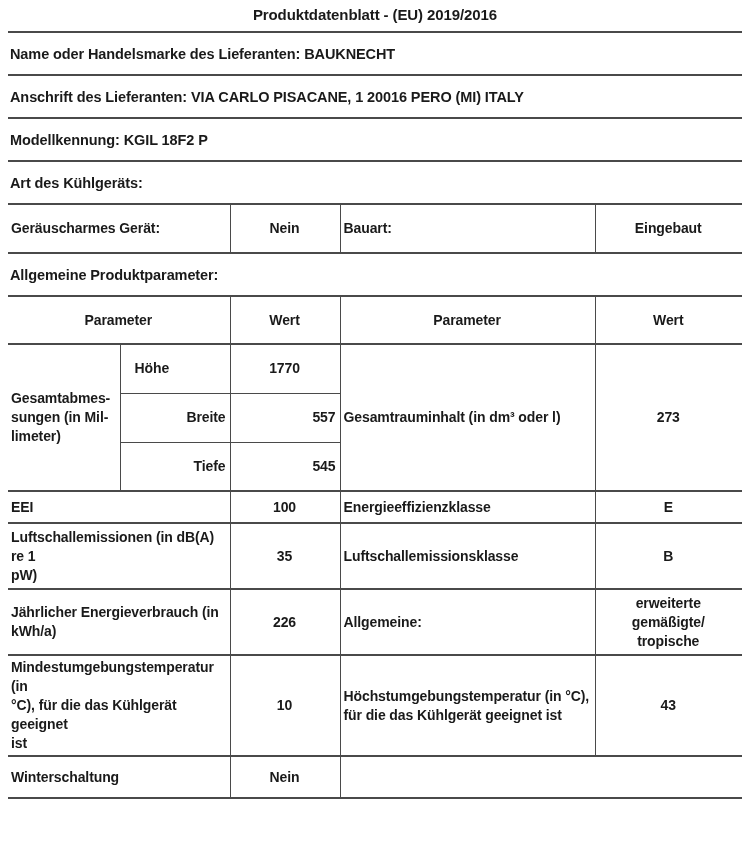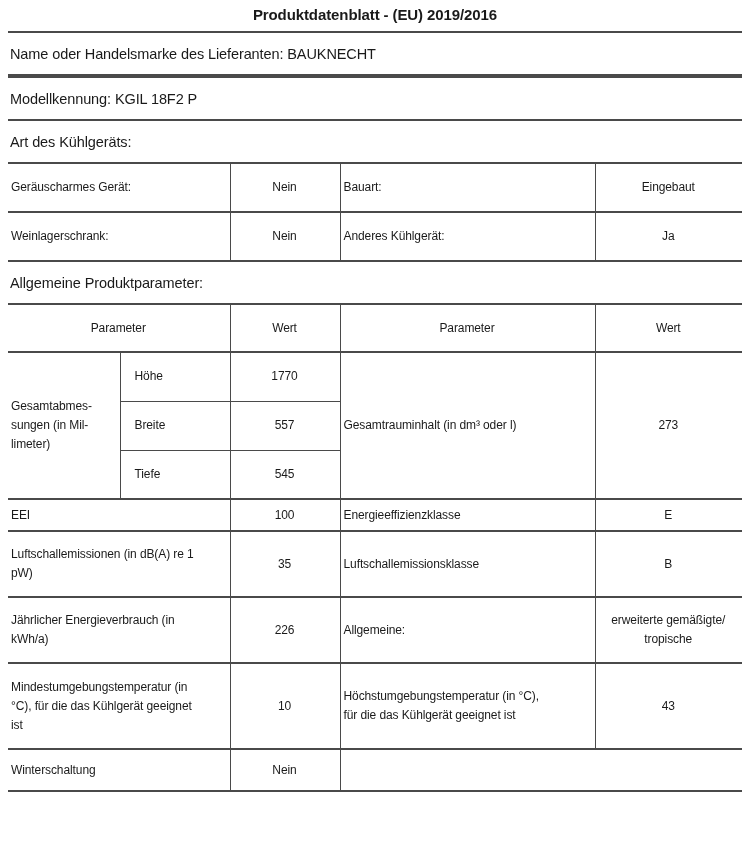--- a/index.html
+++ b/index.html
@@ -19,83 +19,79 @@
     text-align: center;
     font-weight: bold;
     font-size: 15px;
     padding: 4px 0 8px 0;
   }
   .rule {
     border-top: 2px solid #4a4a4a;
     height: 0;
   }
   .hline {
-    font-weight: normal;
+    font-weight: bold;
     font-size: 14.5px;
     padding: 13px 0 12px 2px;
   }
   table {
     border-collapse: collapse;
     width: 734px;
     table-layout: fixed;
-    font-size: 12px;
+    font-size: 14px;
     border-top: 2px solid #4a4a4a;
     border-bottom: 2px solid #4a4a4a;
+    font-weight: bold;
   }
   td {
     padding: 2px 4px 2px 3px;
     vertical-align: middle;
     white-space: pre-line;
     line-height: 19px;
     overflow: hidden;
   }
   td.vl { border-left: 1px solid #4a4a4a; }
   tr.rowline > td { border-top: 2px solid #4a4a4a; }
-  tr.subline > td { border-top: 1px solid #4a4a4a; }
+  tr.subline > td { border-top: 1px solid #4a4a4a; text-align: right; }
   td.c { text-align: center; }
   td.p { text-align: left; }
   td.sub { padding-left: 14px; }
 </style>
 </head>
 <body>
 
 <div class="page">
 
   <div class="doc-title">Produktdatenblatt - (EU) 2019/2016</div>
 
   <div class="rule"></div>
   <div class="hline">Name oder Handelsmarke des Lieferanten: BAUKNECHT</div>
 
   <div class="rule"></div>
+  <div class="hline">Anschrift des Lieferanten: VIA CARLO PISACANE, 1 20016 PERO (MI) ITALY</div>
 
   <div class="rule"></div>
   <div class="hline">Modellkennung: KGIL 18F2 P</div>
 
   <div class="rule"></div>
   <div class="hline">Art des Kühlgeräts:</div>
 
   <table>
     <colgroup>
       <col style="width:222px">
         <col style="width:110px">
         <col style="width:255px">
         <col style="width:147px">
     </colgroup>
     <tbody>
       <tr style="height:49px">
         <td class="p">Geräuscharmes Gerät:</td>
         <td class="vl c">Nein</td>
         <td class="vl p">Bauart:</td>
         <td class="vl c">Eingebaut</td>
-      </tr>
-      <tr class="rowline" style="height:49px">
-        <td class="p">Weinlagerschrank:</td>
-        <td class="vl c">Nein</td>
-        <td class="vl p">Anderes Kühlgerät:</td>
-        <td class="vl c">Ja</td>
       </tr>
     </tbody>
   </table>
 
   <div class="hline">Allgemeine Produktparameter:</div>
 
   <table>
     <colgroup>
       <col style="width:112px">
         <col style="width:110px">

